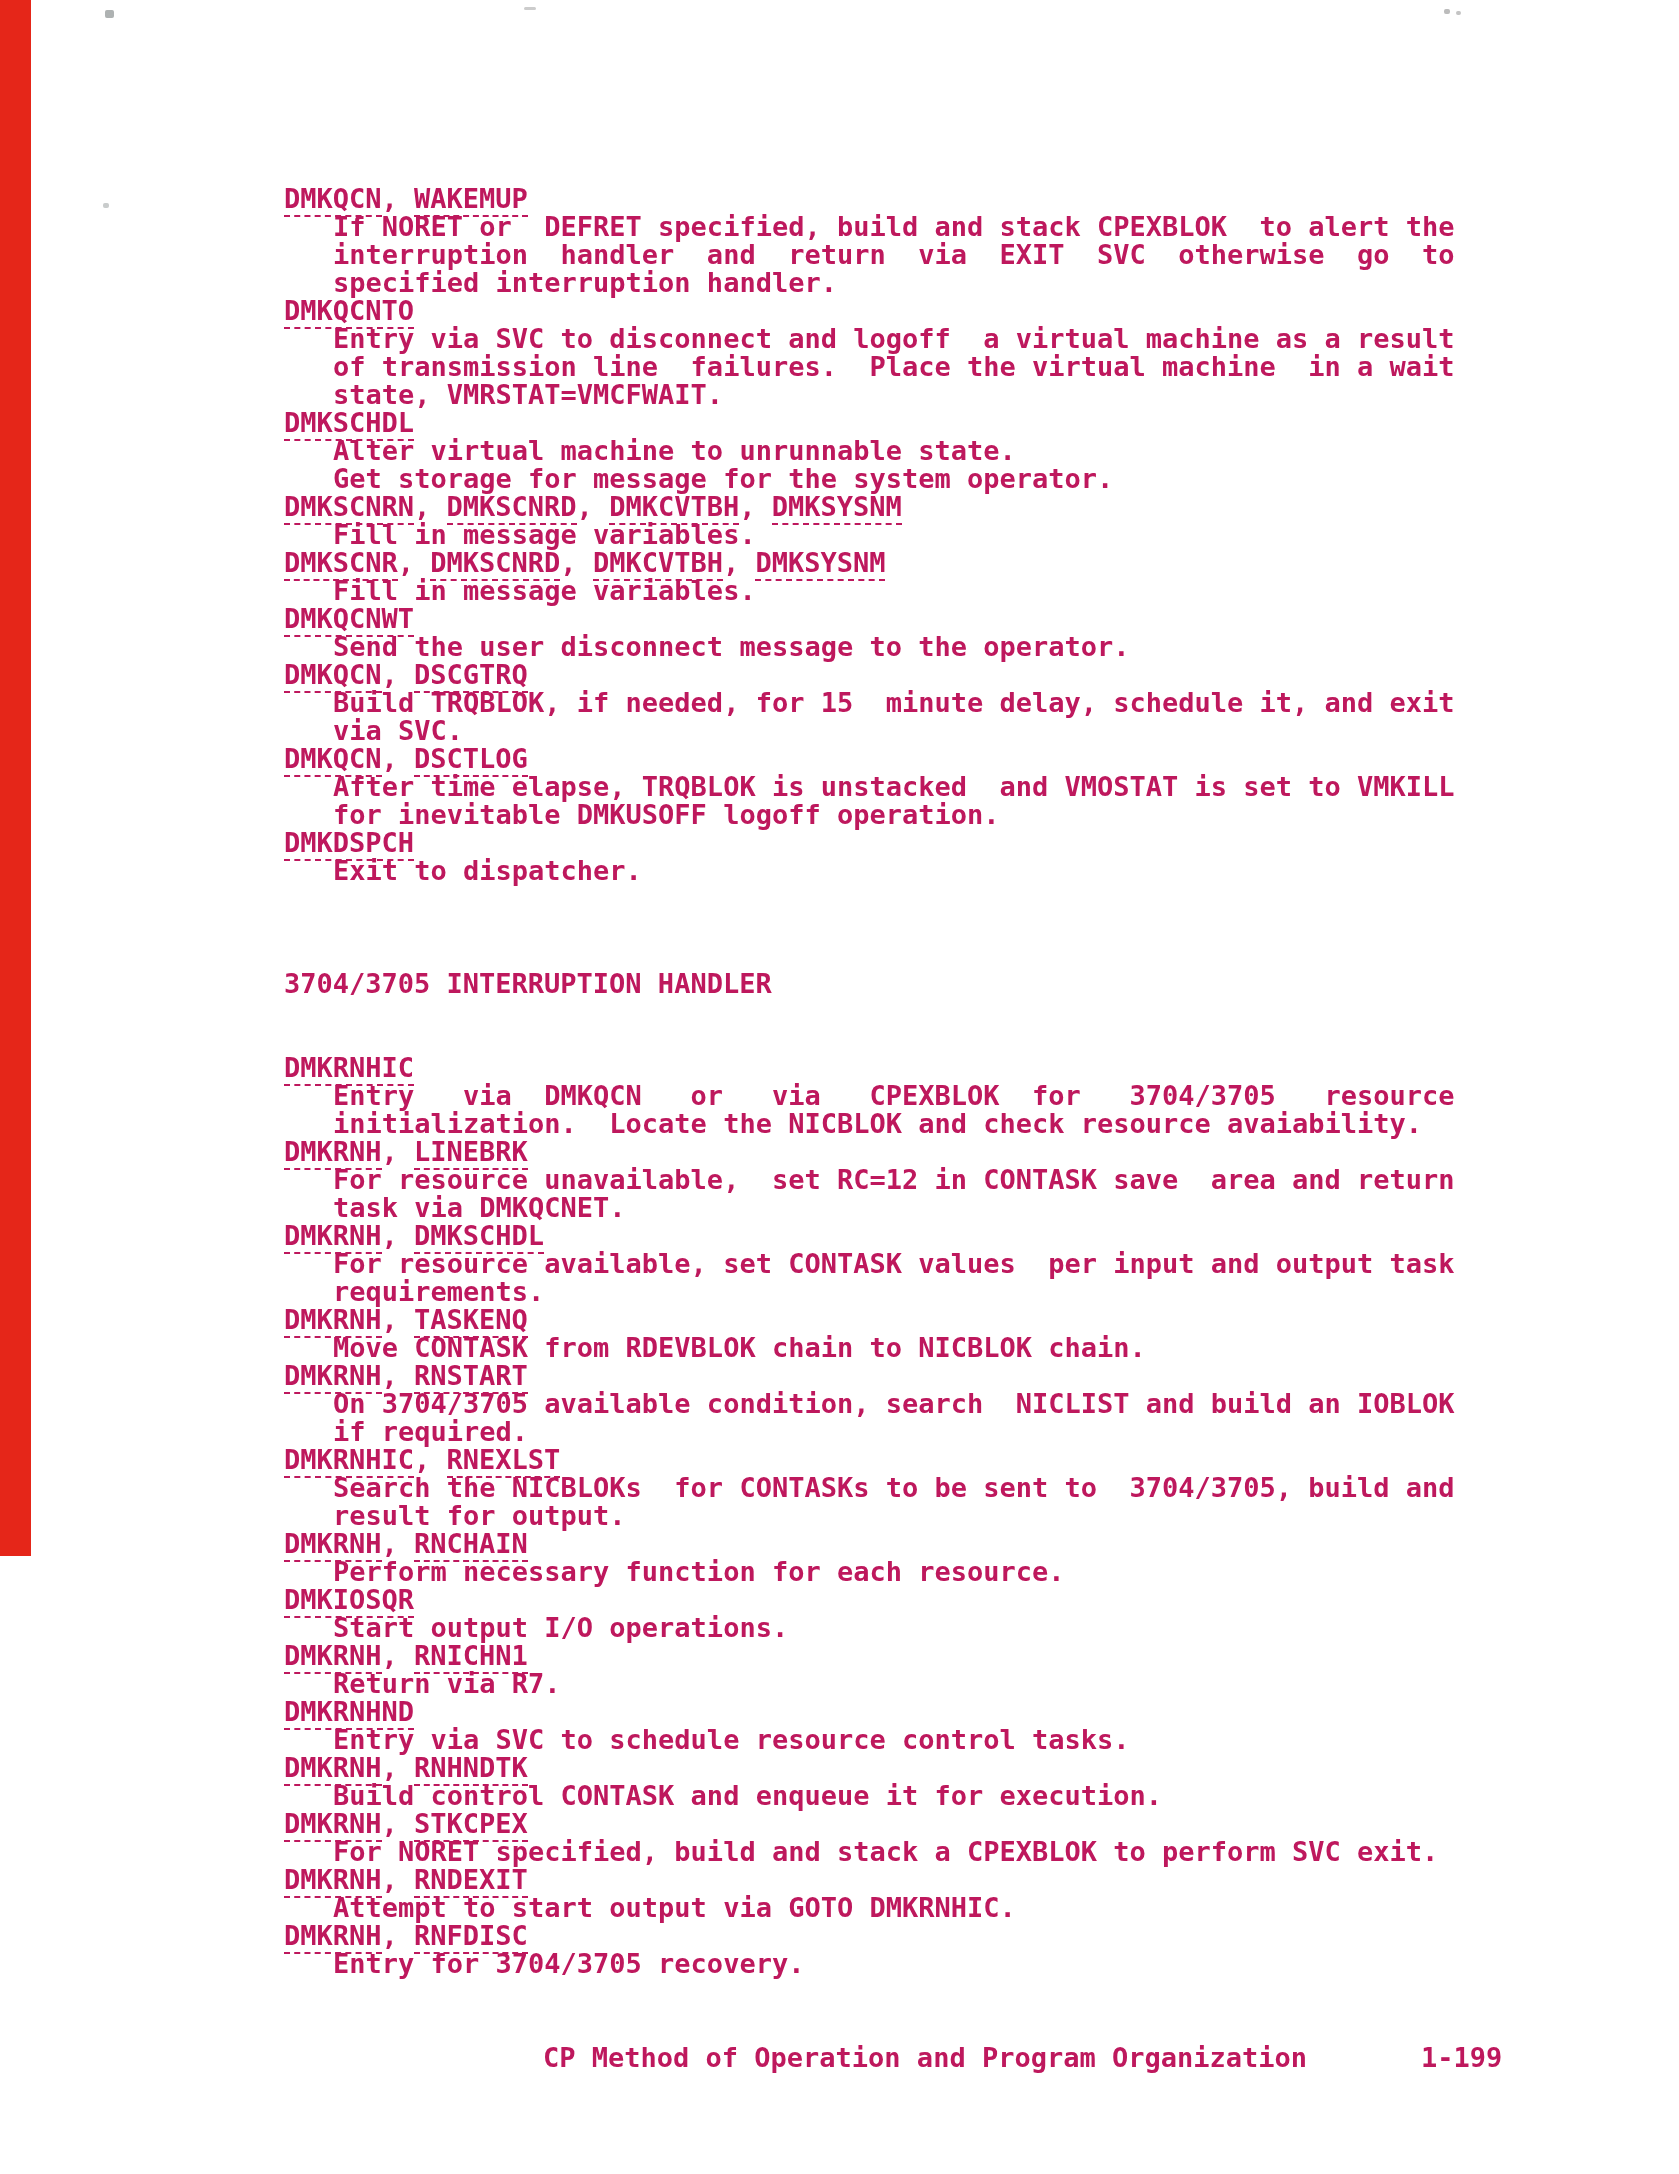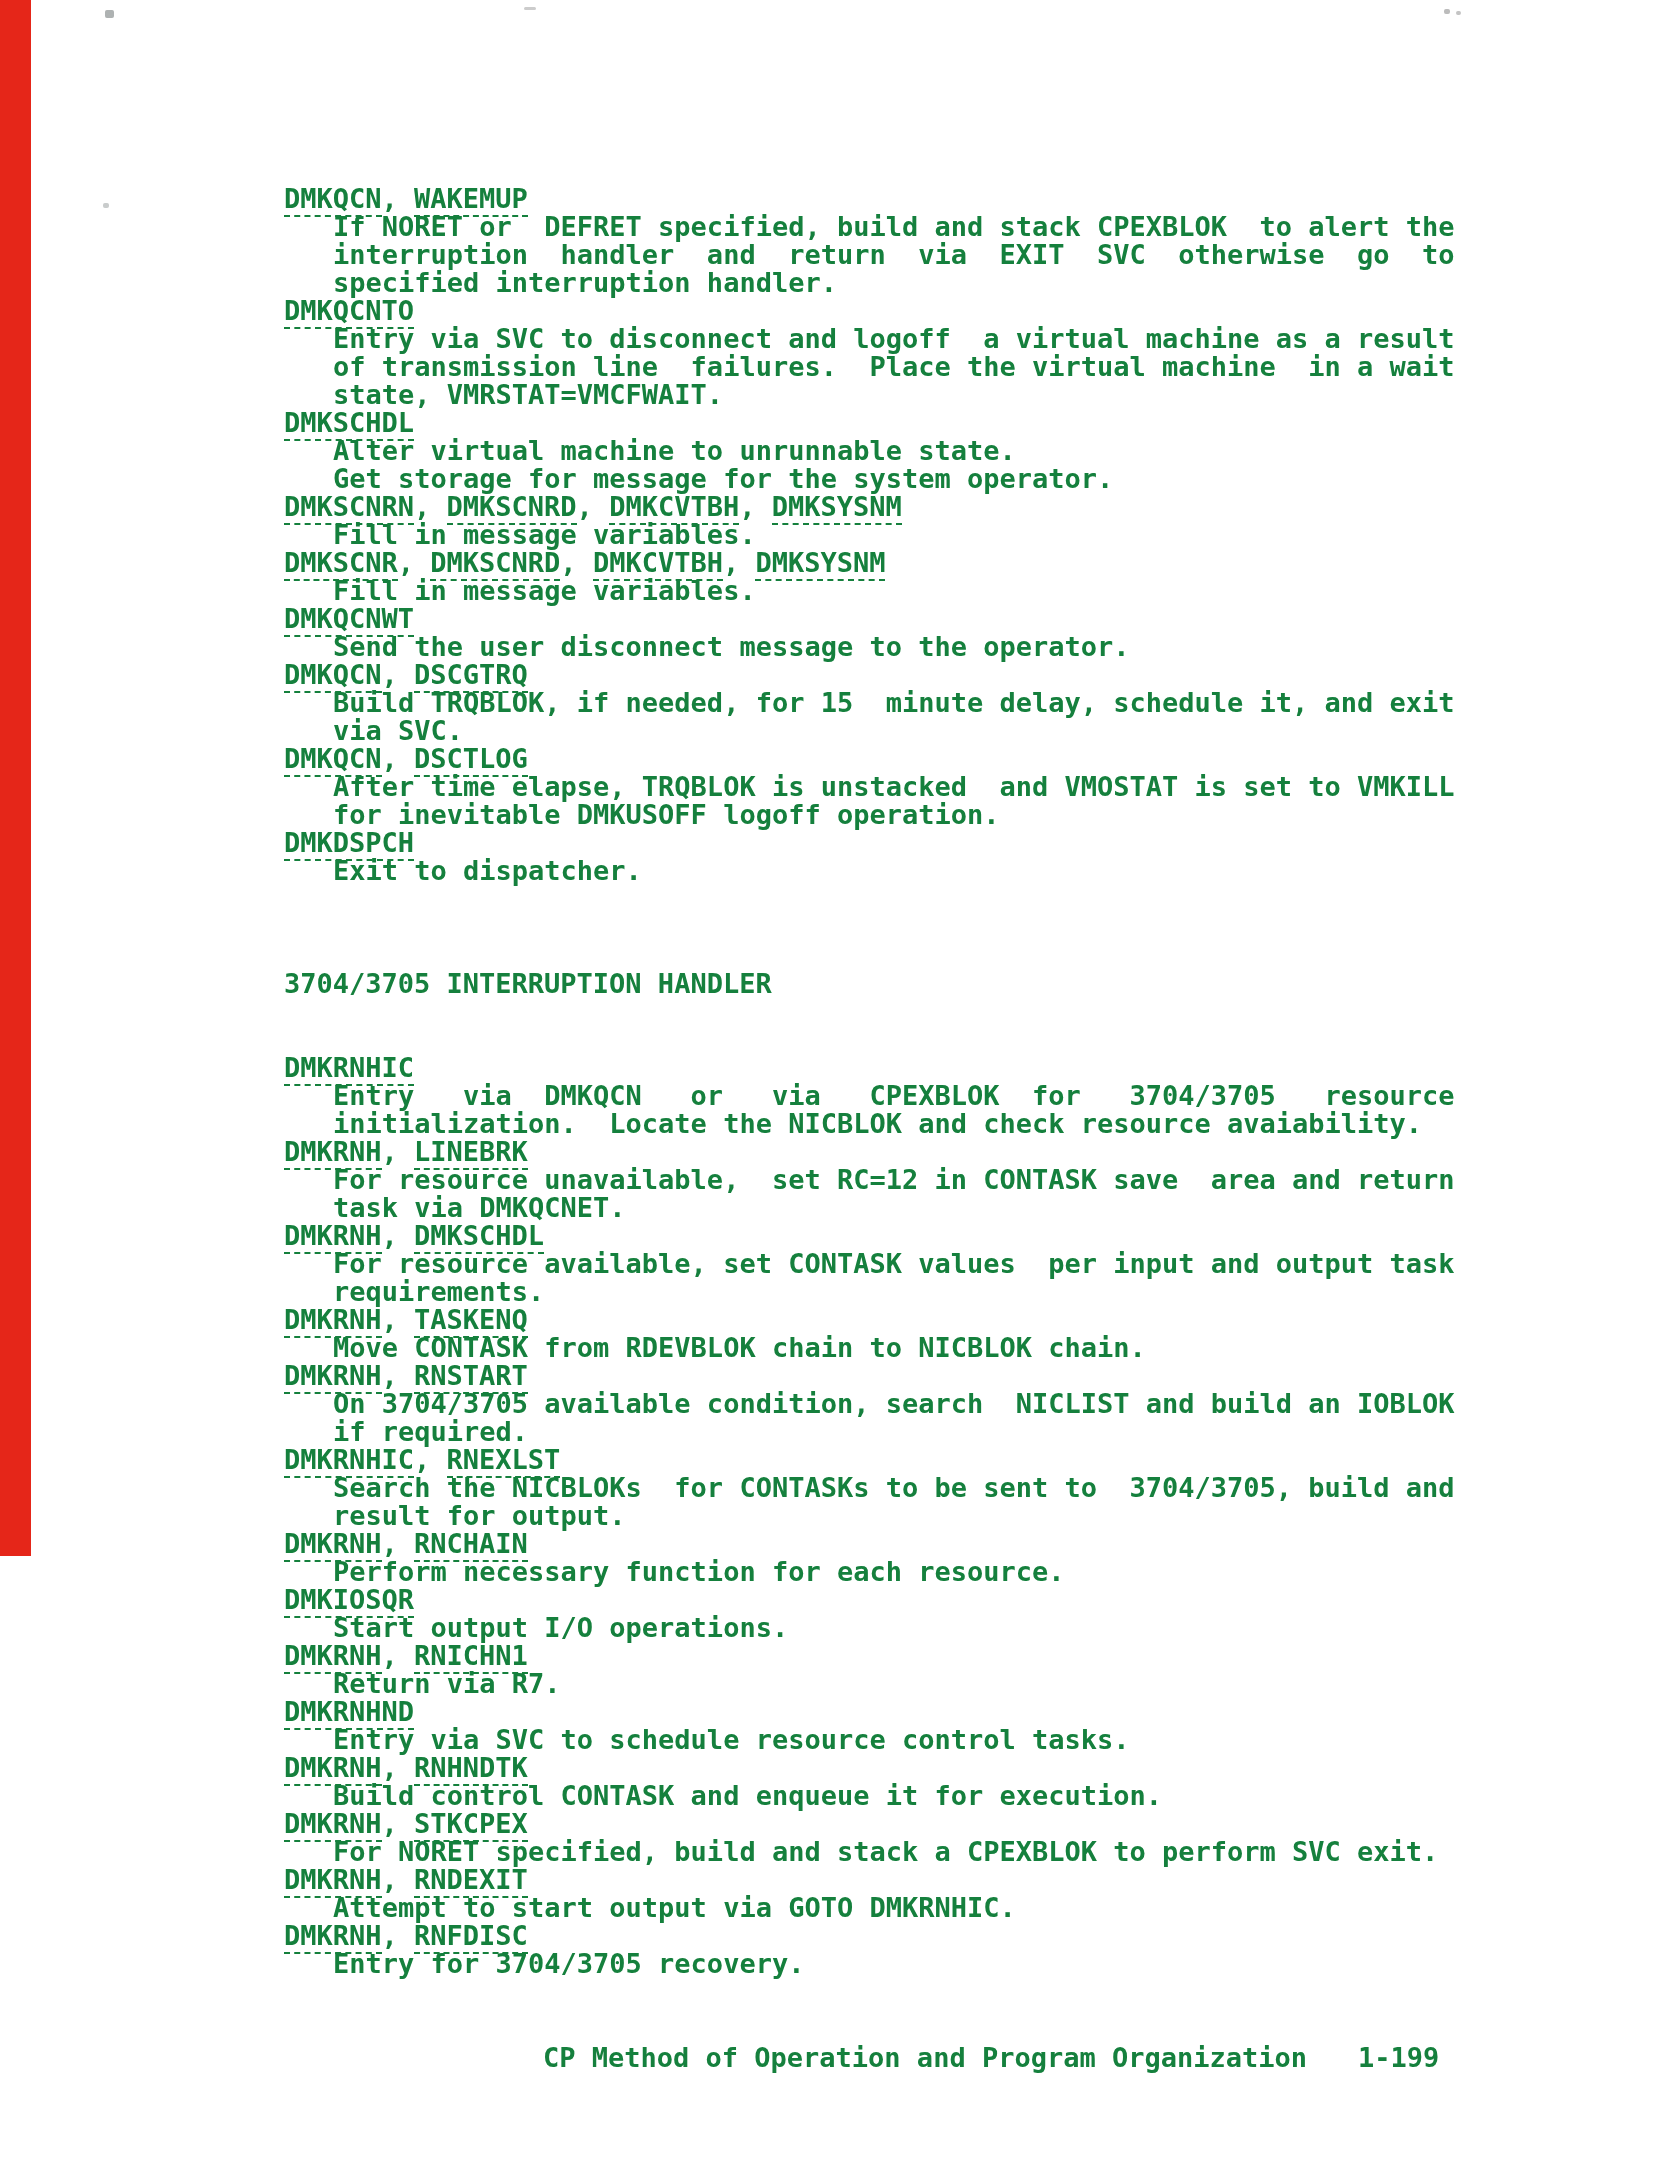--- a/index.html
+++ b/index.html
@@ -36,21 +36,21 @@
   }
   .section-gap { height: 85px; }
   .title-gap { height: 56px; }
   .footer-line {
     margin-top: 66px;
     margin-left: 259px;
     height: 28px;
     line-height: 28px;
     white-space: pre;
   }
-  .pgnum { margin-left: 51px; }
+  .pgnum { margin-left: 114px; }
   .speck {
     position: absolute;
     border-radius: 1.9px;
   }
   .speck1 { left: 105px; top: 10.4px;  width: 8.5px;  height: 7.5px; background: #aeb2b2; }
   .speck2 { left: 103px; top: 203px; width: 5.6px;  height: 4.7px; background: #c9cccc; }
   .speck3 { left: 524px; top: 6.6px;   width: 12.2px; height: 3.8px; background: #cccccc; }
   .speck4 { left: 1444px; top: 9.4px; width: 5.6px;  height: 4.7px; background: #bcbcbc; }
   .speck5 { left: 1456px; top: 11.3px; width: 4.7px;  height: 3.8px; background: #c4c4c4; }
 </style>
@@ -58,21 +58,21 @@
 <body>
 
 <div class="red-stripe" style="background: rgb(229, 38, 25);"></div>
 
 <div class="speck speck1"></div>
 <div class="speck speck2"></div>
 <div class="speck speck3"></div>
 <div class="speck speck4"></div>
 <div class="speck speck5"></div>
 
-<div class="text-body" style="color: #15803d;">
+<div class="text-body" style="color: #be185d;">
   <div>
       <div class="line"><span class="u">DMKQCN</span>, <span class="u">WAKEMUP</span></div>
       <div class="line body-line">If NORET or  DEFRET specified, build and stack CPEXBLOK  to alert the</div>
       <div class="line body-line">interruption  handler  and  return  via  EXIT  SVC  otherwise  go  to</div>
       <div class="line body-line">specified interruption handler.</div>
       <div class="line"><span class="u">DMKQCNTO</span></div>
       <div class="line body-line">Entry via SVC to disconnect and logoff  a virtual machine as a result</div>
       <div class="line body-line">of transmission line  failures.  Place the virtual machine  in a wait</div>
       <div class="line body-line">state, VMRSTAT=VMCFWAIT.</div>
       <div class="line"><span class="u">DMKSCHDL</span></div>

